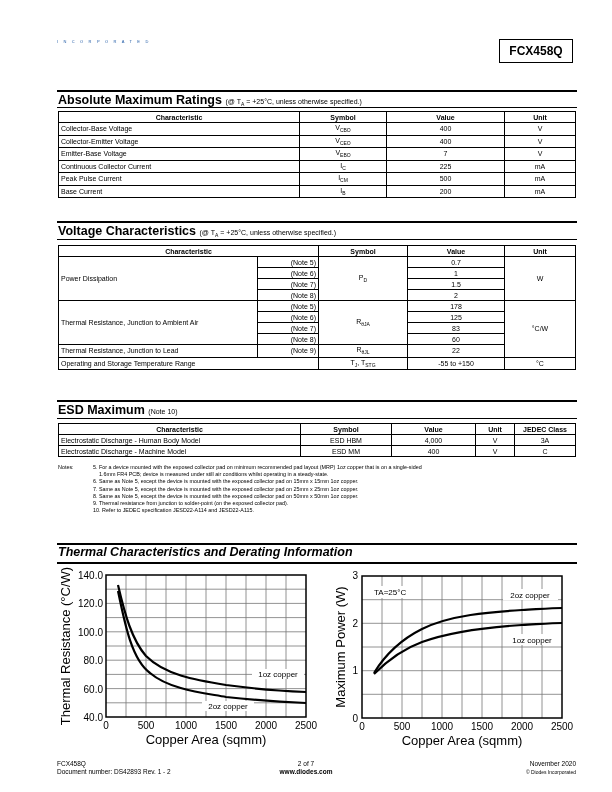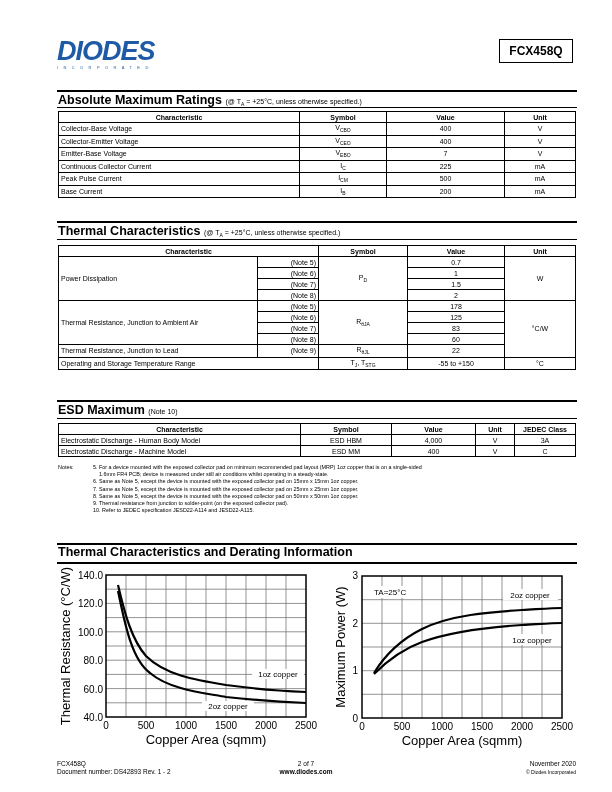--- a/index.html
+++ b/index.html
@@ -22,21 +22,20 @@
   .notes .lbl { position:absolute; left:0; top:0; }
   .notes .body { position:absolute; left:35px; top:0; width:480px; }
   .notes .cont { padding-left:6px; }
   .footer { font-size:6.5px; line-height:8px; }
   svg text { font-family:"Liberation Sans", sans-serif; }
 </style>
 </head>
 <body>
 
 <div class="abs logo">
-  <div class="logo-word">DIODES</div>
   <div class="logo-sub">INCORPORATED</div>
 </div>
 <div class="abs partbox">FCX458Q</div>
 
 <div class="abs section-rule" style="top:90px;"></div>
 <div class="abs section-title" style="top:93px;">
   <span>Absolute Maximum Ratings</span>
   <span class="cond"><span>(@ T</span><span class="sub">A</span><span> = +25°C, unless otherwise specified.)</span></span>
 </div>
 <div class="abs thin-rule" style="top:107px;"></div>
@@ -82,21 +81,21 @@
     <td>Base Current</td>
     <td class="c"><span>I</span><span class="sub">B</span></td>
     <td class="c">200</td>
     <td class="c">mA</td>
   </tr>
 </tbody>
   </table>
 
 <div class="abs section-rule" style="top:221px;"></div>
 <div class="abs section-title" style="top:224px;">
-  <span>Thermal Characteristics</span>
+  <span>Voltage Characteristics</span>
   <span class="cond"><span>(@ T</span><span class="sub">A</span><span> = +25°C, unless otherwise specified.)</span></span>
 </div>
 <div class="abs thin-rule" style="top:239px;"></div>
 <table class="dt" style="left:58px; top:245px; width:518px;">
   <tbody>
       <tr>
     <th colspan="2">Characteristic</th>
     <th style="width:84px">Symbol</th>
     <th style="width:92px">Value</th>
     <th>Unit</th>
@@ -193,21 +192,21 @@
     <div class="cont">1.6mm FR4 PCB; device is measured under still air conditions whilst operating in a steady-state.</div>
     <div>6. Same as Note 5, except the device is mounted with the exposed collector pad on 15mm x 15mm 1oz copper.</div>
     <div>7. Same as Note 5, except the device is mounted with the exposed collector pad on 25mm x 25mm 1oz copper.</div>
     <div>8. Same as Note 5, except the device is mounted with the exposed collector pad on 50mm x 50mm 1oz copper.</div>
     <div>9. Thermal resistance from junction to solder-point (on the exposed collector pad).</div>
     <div>10. Refer to JEDEC specification JESD22-A114 and JESD22-A115.</div>
   </div>
 </div>
 
 <div class="abs section-rule" style="top:543px;"></div>
-<div class="abs section-title" style="top:545px;">Thermal Characteristics and Derating Information</div>
+<div class="abs section-title" style="top:545px;font-style:italic;">Thermal Characteristics and Derating Information</div>
 <div class="abs" style="left:57px; top:562px; width:520px; border-top:2px solid #000;"></div>
 
 <svg class="abs" style="left:55px; top:565px;" width="265" height="185">
   <g stroke="#777" stroke-width="0.8">
     <line x1="71" y1="10" x2="71" y2="152"></line>
       <line x1="91" y1="10" x2="91" y2="152"></line>
       <line x1="111" y1="10" x2="111" y2="152"></line>
     <line x1="131" y1="10" x2="131" y2="152"></line>
       <line x1="151" y1="10" x2="151" y2="152"></line>
       <line x1="171" y1="10" x2="171" y2="152"></line>

